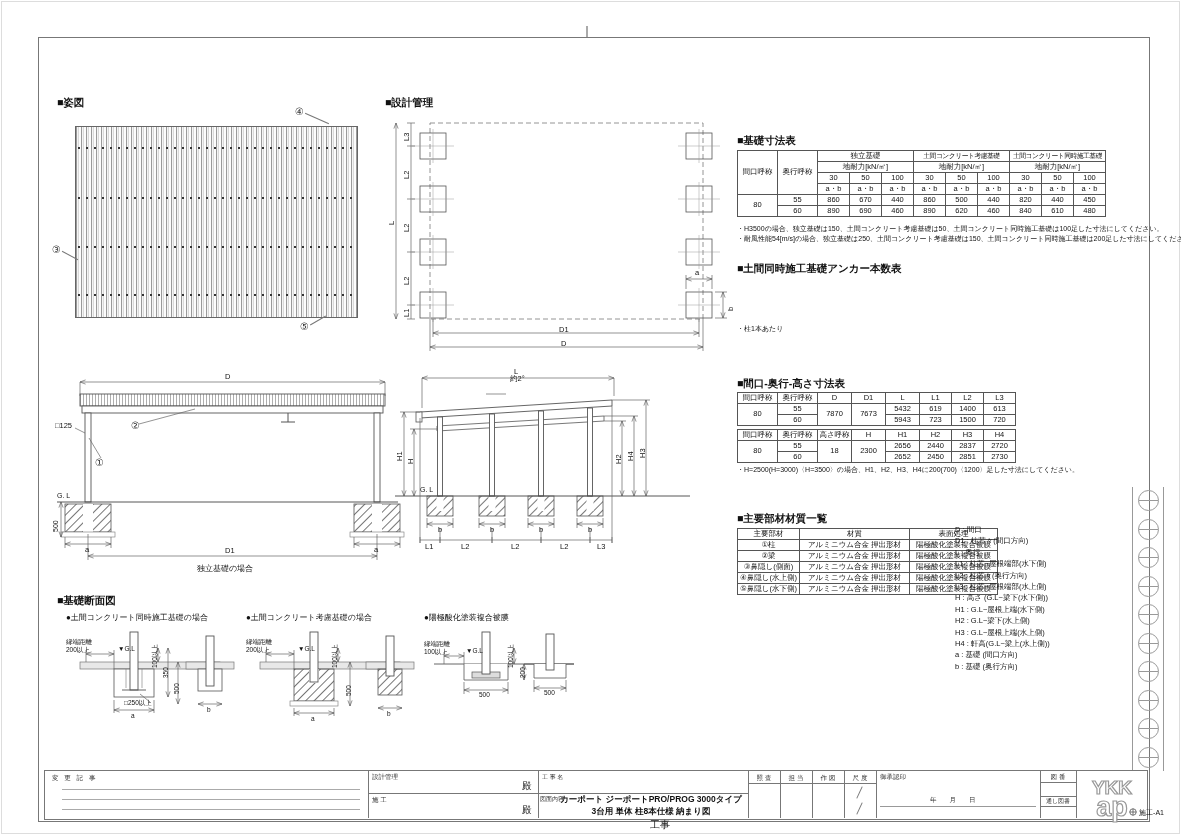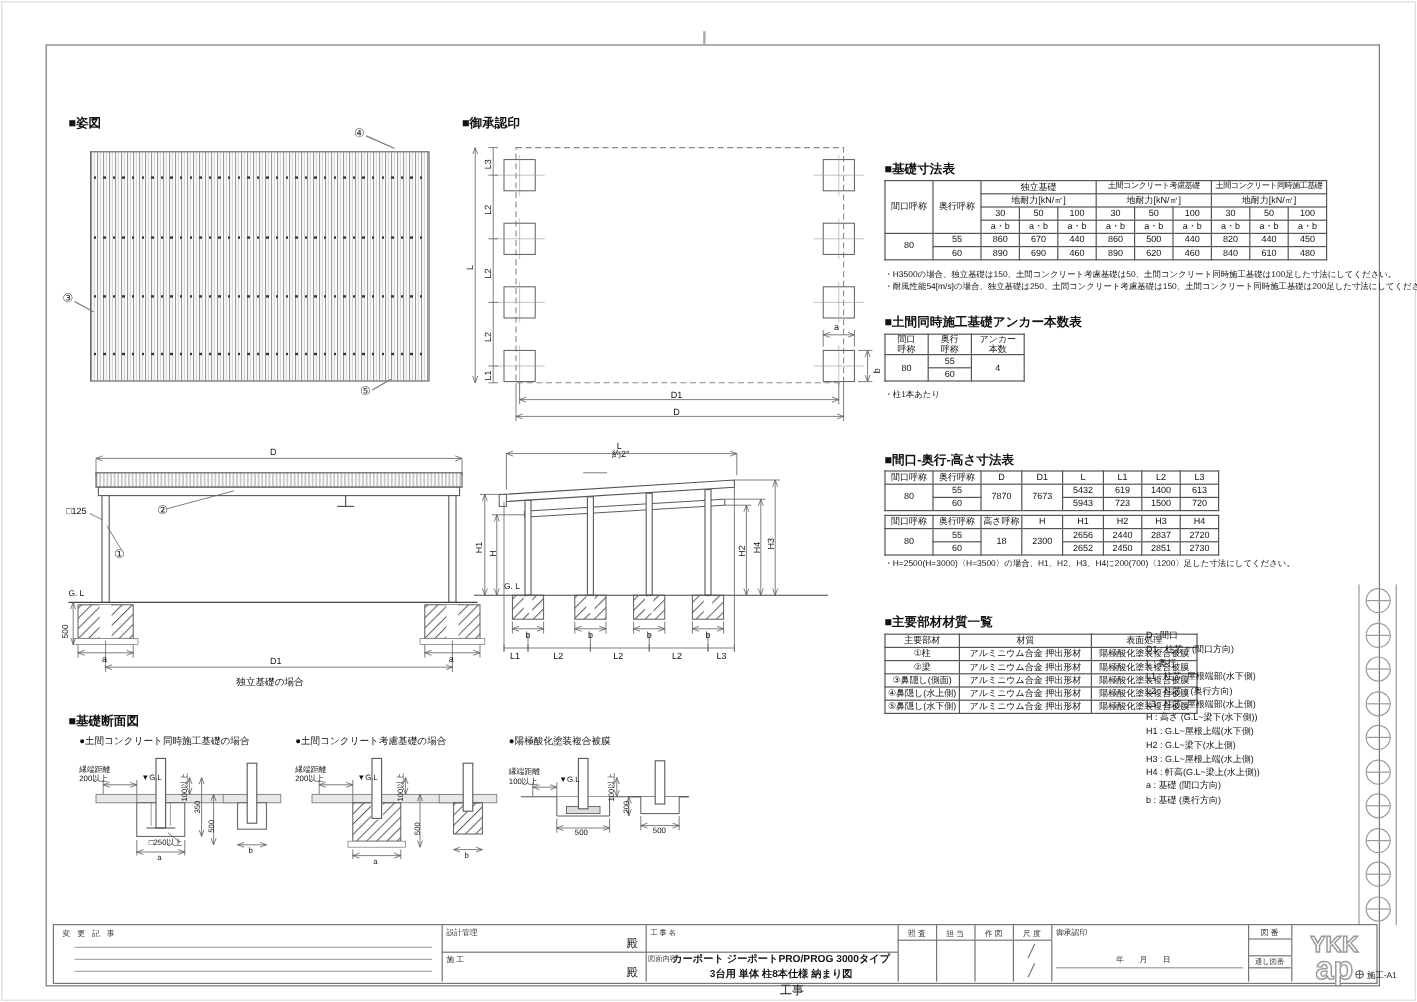--- a/index.html
+++ b/index.html
@@ -67,21 +67,21 @@
     <div class="dotline" style="top:167px;"></div>
   </div>
   <div class="circ" style="left:240px;top:12px;">④</div>
   <div class="ldr" style="left:249px;top:23px;width:26px;transform:rotate(24deg);"></div>
   <div class="circ" style="left:-3px;top:150px;">③</div>
   <div class="ldr" style="left:6px;top:160px;width:18px;transform:rotate(28deg);"></div>
   <div class="circ" style="left:245px;top:227px;">⑤</div>
   <div class="ldr" style="left:254px;top:225px;width:18px;transform:rotate(-30deg);"></div>
 </div>
 
-<div class="t" style="left:385px;top:96px;">■御承認印</div>
+<div class="t" style="left:385px;top:96px;">■設計管理</div>
 <div class="abs" style="left:383px;top:95px;width:352px;height:262px;">
   <svg width="350" height="246" style="left:0;top:16px;">
     <defs>
       <marker id="mA" markerWidth="9" markerHeight="8" refX="8" refY="4" orient="auto-start-reverse">
         <path d="M0,1 8,4 0,7" fill="none" stroke="#555" stroke-width="0.9"></path>
       </marker>
     </defs>
     <rect x="47" y="12" width="273" height="196" fill="none" stroke="#888" stroke-width="0.9" stroke-dasharray="5 3"></rect>
     <g stroke="#555" stroke-width="0.8" fill="none">
       <rect x="37" y="22" width="26" height="26"></rect>
@@ -498,45 +498,20 @@
           <td>840</td>
           <td>610</td>
           <td>480</td>
         </tr>
       </tbody>
 </table>
 <div class="note" style="left:737px;top:224px;">・H3500の場合、独立基礎は150、土間コンクリート考慮基礎は50、土間コンクリート同時施工基礎は100足した寸法にしてください。</div>
 <div class="note" style="left:737px;top:234px;">・耐風性能54[m/s]の場合、独立基礎は250、土間コンクリート考慮基礎は150、土間コンクリート同時施工基礎は200足した寸法にしてください。</div>
 
 <div class="t" style="left:737px;top:262px;">■土間同時施工基礎アンカー本数表</div>
-<table class="cad" style="left:737px;top:278px;">
-  <colgroup>
-        <col style="width:36px">
-        <col style="width:36px">
-        <col style="width:44px">
-      </colgroup>
-  <tbody>
-        <tr>
-          <td>間口
-呼称</td>
-          <td>奥行
-呼称</td>
-          <td>アンカー
-本数</td>
-        </tr>
-        <tr>
-          <td rowspan="2">80</td>
-          <td>55</td>
-          <td rowspan="2">4</td>
-        </tr>
-        <tr>
-          <td>60</td>
-        </tr>
-      </tbody>
-</table>
 <div class="note" style="left:737px;top:324px;">・柱1本あたり</div>
 
 <div class="t" style="left:737px;top:377px;">■間口-奥行-高さ寸法表</div>
 <table class="cad" style="left:737px;top:392px;">
   <colgroup>
         <col style="width:40px">
         <col style="width:40px">
         <col style="width:34px">
         <col style="width:34px">
     <col style="width:34px">

